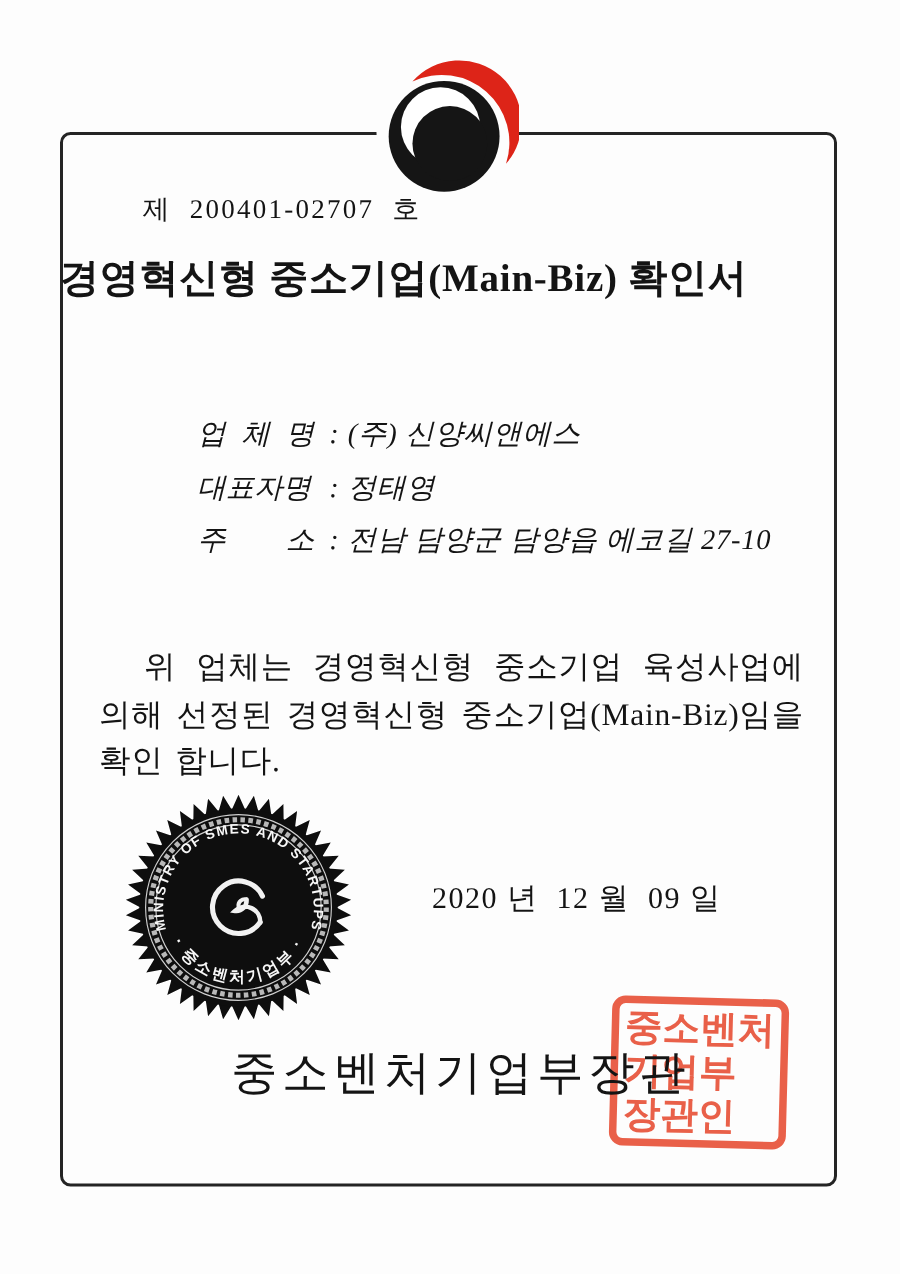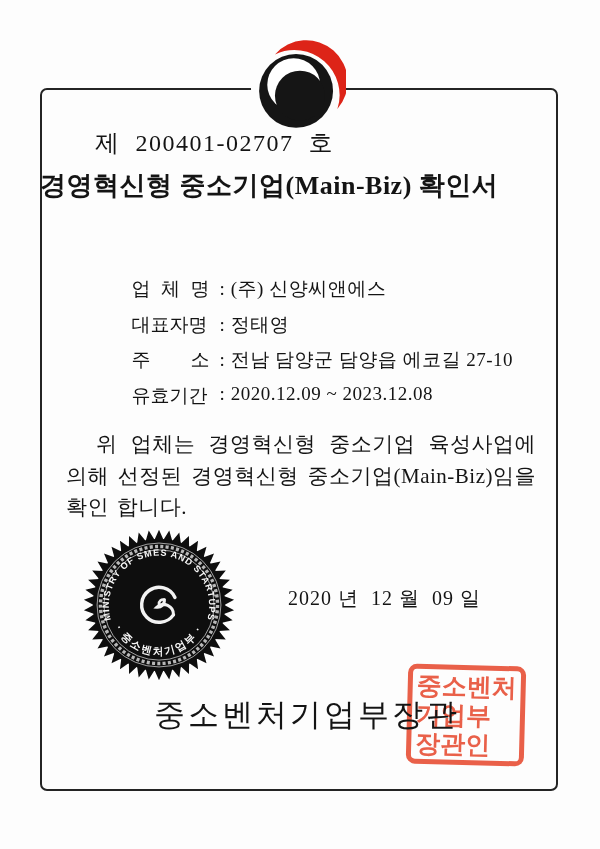--- a/index.html
+++ b/index.html
@@ -10,28 +10,28 @@
     color:#141414;
   }
   .frame{
     position:absolute;left:40px;top:88px;width:514px;height:699px;
     border:2.5px solid #242424;border-radius:7px;background:transparent;
   }
   .emblem{
     position:absolute;left:250px;top:40px;width:96px;height:96px;z-index:2;
   }
   .doc-number{
-    position:absolute;left:95px;top:127px;font-size:24px;letter-spacing:1.5px;
+    position:absolute;left:95px;top:127px;font-size:18px;letter-spacing:1.5px;
     white-space:pre;z-index:3;text-align:center;
   }
   .title{
     position:absolute;left:40px;top:168px;width:519px;text-align:left;
     font-size:26px;font-weight:bold;letter-spacing:0.5px;white-space:pre;
   }
-  .fields{position:absolute;left:103px;top:254px;}
+  .fields{position:absolute;left:103px;top:254px;font-style:italic;}
   .field-row{height:35.5px;font-size:19px;white-space:pre;}
   .field-label{
     display:inline-block;width:78px;text-align:justify;text-align-last:justify;
     white-space:pre;vertical-align:top;
   }
   .field-sep{display:inline-block;margin:0 6px 0 10px;}
   .field-value{letter-spacing:0.5px;}
   .body-text{
     position:absolute;left:66px;top:429px;width:470px;
     font-size:21px;line-height:31.5px;text-align:justify;text-indent:30px;
@@ -81,23 +81,20 @@
   <div class="fields">
     <div class="field-row">
       <span class="field-label">업 체 명</span><span class="field-sep">:</span><span class="field-value">(주) 신양씨앤에스</span>
     </div>
     <div class="field-row">
       <span class="field-label">대표자명</span><span class="field-sep">:</span><span class="field-value">정태영</span>
     </div>
     <div class="field-row">
       <span class="field-label">주      소</span><span class="field-sep">:</span><span class="field-value">전남 담양군 담양읍 에코길 27-10</span>
     </div>
-    <div class="field-row">
-      <span class="field-label">유효기간</span><span class="field-sep">:</span><span class="field-value">2020.12.09 ~ 2023.12.08</span>
-    </div>
   </div>
 
   <div class="body-text">위 업체는 경영혁신형 중소기업 육성사업에 의해 선정된 경영혁신형 중소기업(Main-Biz)임을 확인 합니다.</div>
 
   <svg class="seal" viewBox="0 0 200 200" aria-hidden="true">
     <polygon id="seal-burst" fill="#0e0e0e" points="100.0,1.0 105.9,14.2 113.5,1.9 117.5,15.8 126.7,4.7 128.8,19.0 139.4,9.2 139.6,23.6 151.4,15.4 149.6,29.7 162.5,23.2 158.7,37.1 172.4,32.4 166.7,45.7 180.9,42.9 173.5,55.3 187.9,54.5 178.9,65.7 193.3,66.8 182.8,76.8 196.9,79.9 185.2,88.3 198.8,93.2 186.0,100.0 198.8,106.8 185.2,111.7 196.9,120.1 182.8,123.2 193.3,133.2 178.9,134.3 187.9,145.5 173.5,144.7 180.9,157.1 166.7,154.3 172.4,167.6 158.7,162.9 162.5,176.8 149.6,170.3 151.4,184.6 139.6,176.4 139.4,190.8 128.8,181.0 126.7,195.3 117.5,184.2 113.5,198.1 105.9,185.8 100.0,199.0 94.1,185.8 86.5,198.1 82.5,184.2 73.3,195.3 71.2,181.0 60.6,190.8 60.4,176.4 48.6,184.6 50.4,170.3 37.5,176.8 41.3,162.9 27.6,167.6 33.3,154.3 19.1,157.1 26.5,144.7 12.1,145.5 21.1,134.3 6.7,133.2 17.2,123.2 3.1,120.1 14.8,111.7 1.2,106.8 14.0,100.0 1.2,93.2 14.8,88.3 3.1,79.9 17.2,76.8 6.7,66.8 21.1,65.7 12.1,54.5 26.5,55.3 19.1,42.9 33.3,45.7 27.6,32.4 41.3,37.1 37.5,23.2 50.4,29.7 48.6,15.4 60.4,23.6 60.6,9.2 71.2,19.0 73.3,4.7 82.5,15.8 86.5,1.9 94.1,14.2"></polygon>
     <circle cx="100" cy="100" r="87" fill="#0e0e0e"></circle>
     <circle cx="100" cy="100" r="81.5" fill="none" stroke="#f2f2f2" stroke-width="1" opacity="0.85"></circle>
     <circle cx="100" cy="100" r="77" fill="none" stroke="#f2f2f2" stroke-width="4.5" stroke-dasharray="4 3" opacity="0.75"></circle>
     <circle cx="100" cy="100" r="72.5" fill="none" stroke="#f2f2f2" stroke-width="1" opacity="0.85"></circle>

